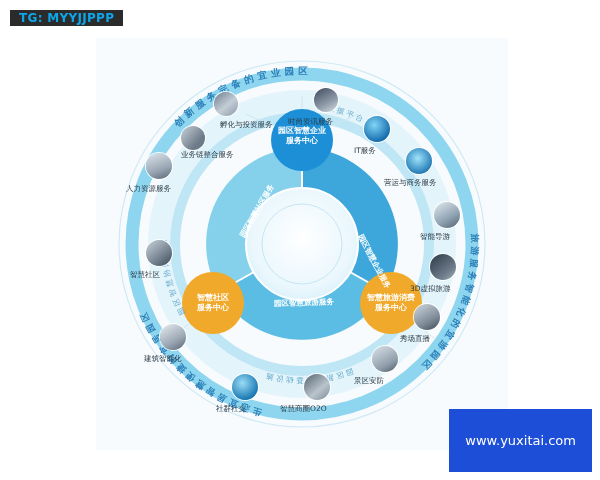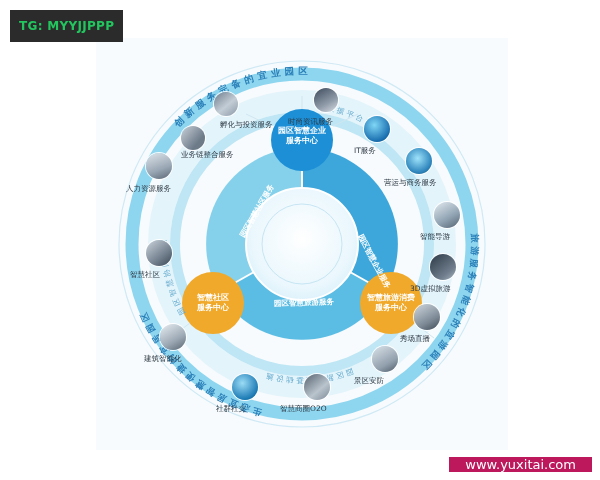--- a/index.html
+++ b/index.html
@@ -19,37 +19,37 @@
     left: 0; top: 0;
     width: 600px;
     height: 480px;
   }
   
   .tg-badge {
     position: absolute;
     left: 10px;
     top: 10px;
     background: #2b2b2b;
-    color: #22c55e;
+    color: #0ea5e9;
     font-size: 12px;
     font-weight: bold;
     letter-spacing: 0.3px;
-    padding: 9px 9px;
+    padding: 1px 9px;
     z-index: 40;
     font-family: "DejaVu Sans", "Liberation Sans", sans-serif;
   }
   
   .site-badge {
     position: absolute;
     right: 8px;
     bottom: 8px;
-    background: #be185d;
+    background: #1d4ed8;
     color: #ffffff;
     font-size: 13px;
-    padding: 0 16px;
+    padding: 24px 16px;
     z-index: 40;
     font-family: "DejaVu Sans", "Liberation Sans", sans-serif;
   }
   
   .figure {
     position: absolute;
     left: 96px;
     top: 38px;
     width: 412px;
     height: 412px;

